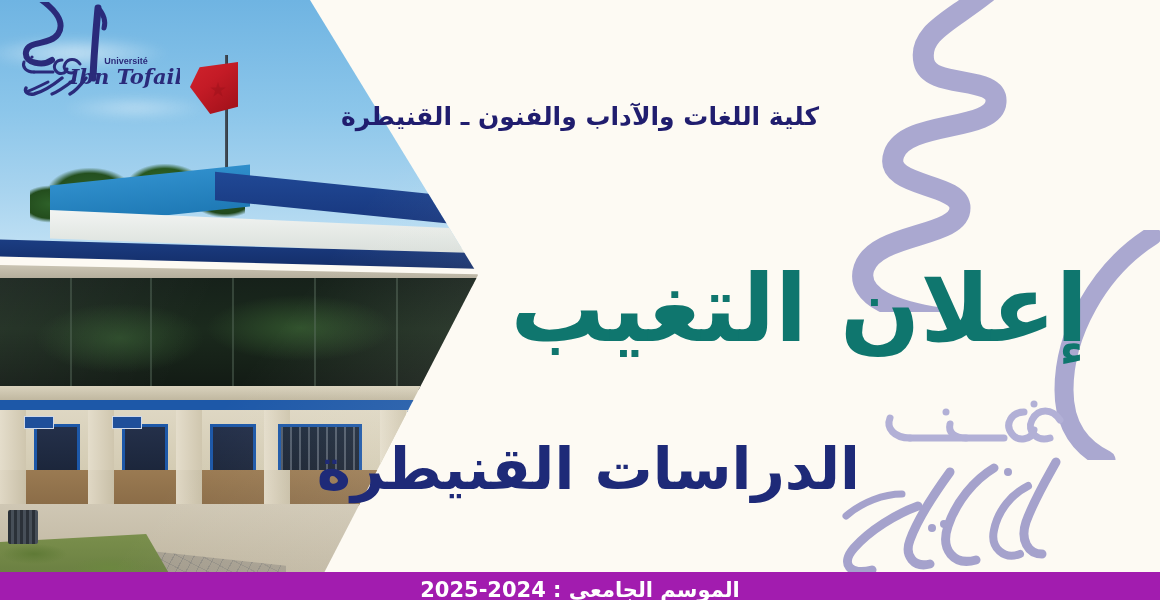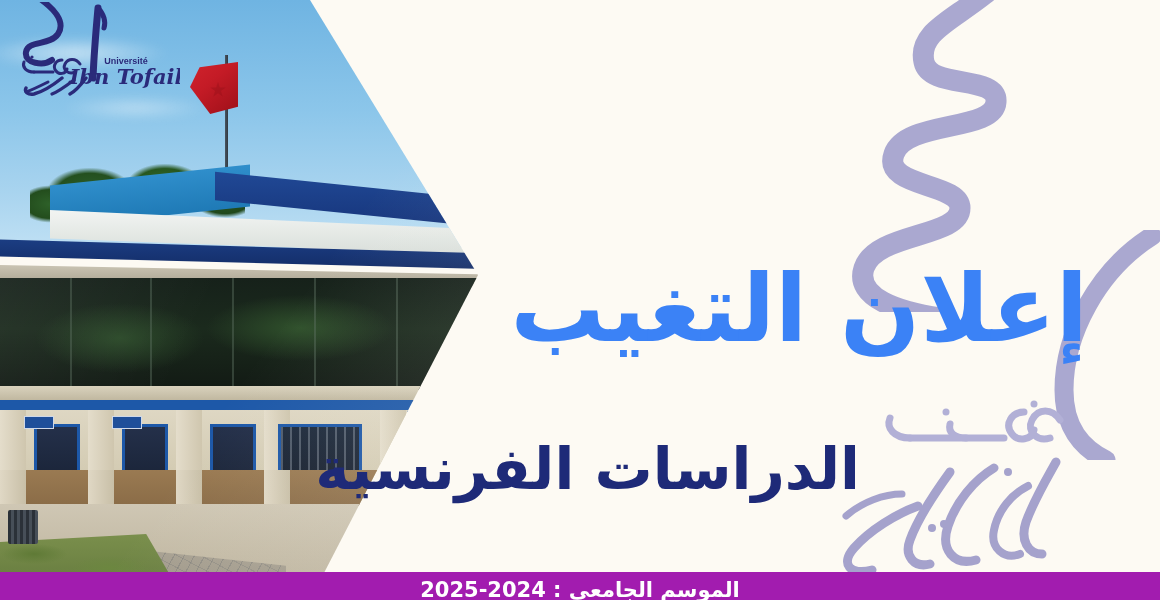--- a/index.html
+++ b/index.html
@@ -234,21 +234,21 @@
     font-weight:bold;
     letter-spacing:0px;
     white-space:nowrap;
   }
 
   
   .main-title {
     position:absolute;
     right:72px; top:258px;
     z-index:8;
-    color:#3b82f6;
+    color:#0f766e;
     font-size:94px;
     font-weight:bold;
     line-height:1.08;
     white-space:nowrap;
     direction:rtl;
   }
   .sub-title {
     position:absolute;
     right:300px; top:438px;
     z-index:8;
@@ -405,22 +405,23 @@
         <path d="M48 80 C 40 84, 32 88, 26 90" stroke-width="3"></path>
         <circle cx="70" cy="80" r="1.5" fill="#2a2a7a" stroke="none"></circle>
       </g>
 
       <text x="126" y="62" text-anchor="middle" font-family="'Liberation Sans',sans-serif" font-size="9" font-weight="bold" fill="#2a2a7a">Université</text>
 
       <text x="126" y="82" text-anchor="middle" font-family="'DejaVu Serif',serif" font-size="21" font-style="italic" font-weight="bold" fill="#2a2a7a">Ibn Tofail</text>
     </svg>
   </div>
 
+  <div class="faculty-line">كلية اللغات والآداب والفنون ـ القنيطرة</div>
 
   <div class="main-title">إعلان التغيب</div>
 
-  <div class="sub-title">الدراسات الفرنسية</div>
+  <div class="sub-title">الدراسات القنيطرة</div>
 
   <div class="bottom-bar">
     <div class="bottom-text">الموسم الجامعي : 2024-2025</div>
   </div>
 
 </div>
 
 </body></html>

